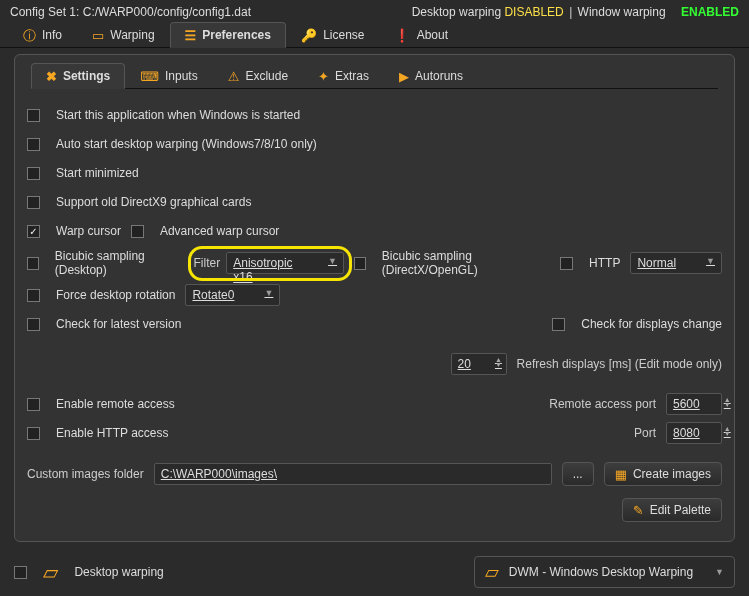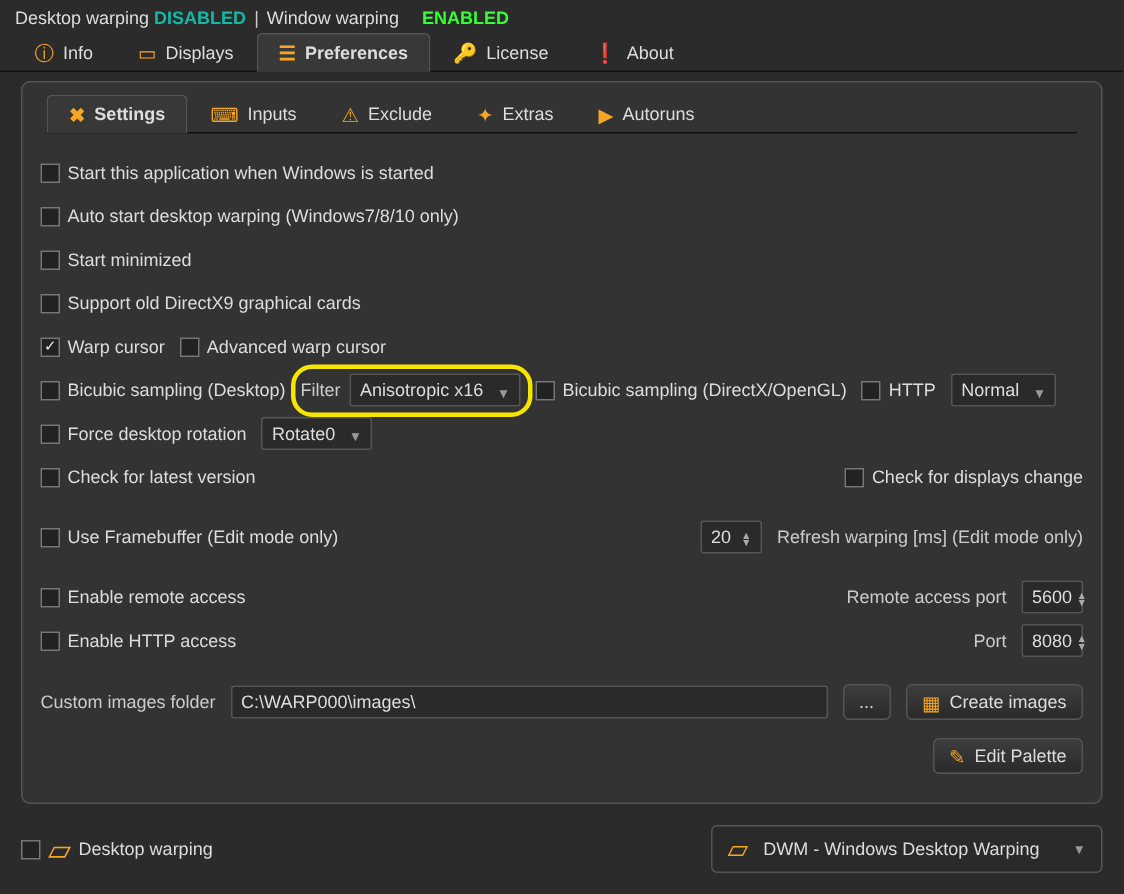--- a/index.html
+++ b/index.html
@@ -12,21 +12,21 @@
     height: 596px;
     overflow: hidden;
   }
   .topbar {
     display: flex;
     justify-content: space-between;
     align-items: center;
     padding: 4px 10px 2px 10px;
     height: 22px;
   }
-  .red { color: #14b8a6; font-weight: bold; }
+  .red { color: #fde047; font-weight: normal; }
   .green { color: #33ff33; font-weight: bold; padding-left: 12px; }
   .sep { color: #ccc; margin: 0 2px; }
   .main-tabs, .sub-tabs {
     display: flex;
     gap: 0;
     padding: 0 8px;
     border-bottom: 1px solid #111;
   }
   .sub-tabs { margin: 8px 16px 0 16px; padding: 0; }
   .tab {
@@ -54,46 +54,47 @@
     border-radius: 6px;
     padding: 0 0 12px 0;
     background: #333;
   }
   .panel .inner { padding: 8px 12px 0 12px; }
   .row { display: flex; align-items: center; gap: 10px; margin: 7px 0; min-height: 22px; }
   .row .spacer { flex: 1; }
   .chk {
     display: flex;
     align-items: center;
-    gap: 5px;
+    gap: 16px;
   }
   .chkbox {
     width: 13px; height: 13px;
     border: 1px solid #777;
     background: #222;
     display: inline-flex;
     align-items: center;
     justify-content: center;
     font-size: 10px;
     color: #eee;
   }
   .chkbox.checked::after { content: "✓"; }
   .select, .textfield, .numfield {
     background: #2a2a2a;
     border: 1px solid #555;
     color: #ddd;
     padding: 3px 6px;
     border-radius: 2px;
     display: inline-flex;
-    align-items: flex-end;
-    gap: 3px;
+    align-items: flex-start;
+    gap: 24px;
     height: 22px;
+    text-decoration: underline;
   }
   .select .caret { color: #999; font-size: 9px; margin-left: 6px; }
-  .numfield { width: 41px; justify-content: space-between; }
+  .numfield { width: 56px; justify-content: space-between; }
   .numfield .spin { display: flex; flex-direction: column; line-height: 5px; font-size: 7px; color: #aaa; }
   .textfield { flex: 1; }
   .hl {
     position: relative;
   }
   .hl::after {
     content: "";
     position: absolute;
     border: 3px solid #f5e500;
     border-radius: 14px;
@@ -138,37 +139,41 @@
     gap: 10px;
     padding: 6px 14px 10px 14px;
   }
   .labelright { text-align: right; }
   .muted { color: #ccc; }
 </style>
 </head>
 <body>
 
 <div class="topbar">
+  <div>
+    <span>Config Set 1:</span>
+    <span>C:/WARP000/config/config1.dat</span>
+  </div>
   <div class="status">
     <span>Desktop warping</span>
     <span class="red">DISABLED</span>
     <span class="sep">|</span>
     <span>Window warping</span>
     <span class="green">ENABLED</span>
   </div>
 </div>
 
 <div class="main-tabs">
   <div class="tab">
       <span class="ico">ⓘ</span>
       <span>Info</span>
     </div>
   <div class="tab">
       <span class="ico">▭</span>
-      <span>Displays</span>
+      <span>Warping</span>
     </div>
   <div class="tab active">
       <span class="ico">☰</span>
       <span>Preferences</span>
     </div>
   <div class="tab">
       <span class="ico">🔑</span>
       <span>License</span>
     </div>
   <div class="tab">
@@ -276,33 +281,29 @@
           <span class="chkbox"></span>
           <span>Check for latest version</span>
         </label>
       <span class="spacer"></span>
       <label class="chk">
           <span class="chkbox"></span>
           <span>Check for displays change</span>
         </label>
     </div>
     <div class="row" style="margin-top:18px;">
-      <label class="chk">
-          <span class="chkbox"></span>
-          <span>Use Framebuffer (Edit mode only)</span>
-        </label>
       <span class="spacer"></span>
       <span class="numfield">
           <span>20</span>
           <span class="spin">
             <span>▲</span>
             <span>▼</span>
           </span>
         </span>
-      <span class="muted">Refresh warping [ms] (Edit mode only)</span>
+      <span class="muted">Refresh displays [ms] (Edit mode only)</span>
     </div>
     <div class="row" style="margin-top:18px;">
       <label class="chk">
           <span class="chkbox"></span>
           <span>Enable remote access</span>
         </label>
       <span class="spacer"></span>
       <span class="muted labelright">Remote access port</span>
       <span class="numfield">
           <span>5600</span>

